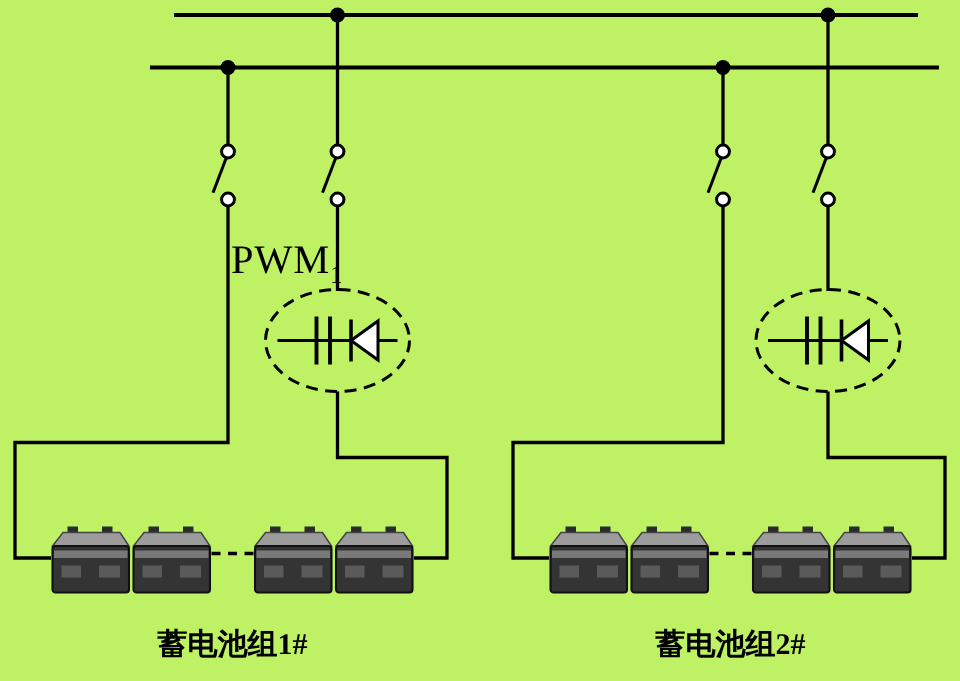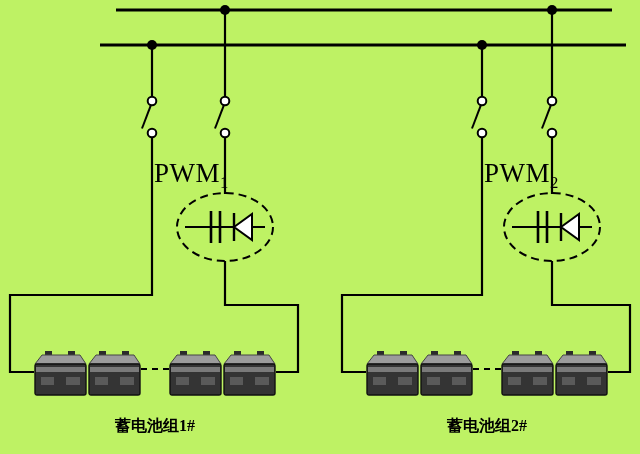--- a/index.html
+++ b/index.html
@@ -19,21 +19,21 @@
     letter-spacing:0.5px;
     white-space:nowrap;
   }
   .pwm-label sub{font-size:0.62em;line-height:0;}
   .group-label{
     position:absolute;
     width:220px;
     text-align:center;
     font-family:"Liberation Serif", serif;
     font-weight:bold;
-    font-size:16px;
+    font-size:20px;
     color:#000;
     white-space:nowrap;
   }
 </style>
 </head>
 <body>
 
 <div class="canvas">
 
   <svg class="schematic" width="640" height="454" viewBox="0 0 640 454">
@@ -113,20 +113,17 @@
 
     <use href="#battery-sym" x="366" y="350" width="53" height="46"></use>
     <use href="#battery-sym" x="420" y="350" width="53" height="46"></use>
     <use href="#battery-sym" x="501" y="350" width="53" height="46"></use>
     <use href="#battery-sym" x="555" y="350" width="53" height="46"></use>
   </svg>
 
   <div class="pwm-label" style="left:154px; top:158px;">
     <span>PWM</span><sub>1</sub>
   </div>
-  <div class="pwm-label" style="left:484px; top:158px;">
-    <span>PWM</span><sub>2</sub>
-  </div>
 
   <div class="group-label" style="left:45px; top:416px;">蓄电池组1#</div>
   <div class="group-label" style="left:377px; top:416px;">蓄电池组2#</div>
 
 </div>
 
 </body></html>

